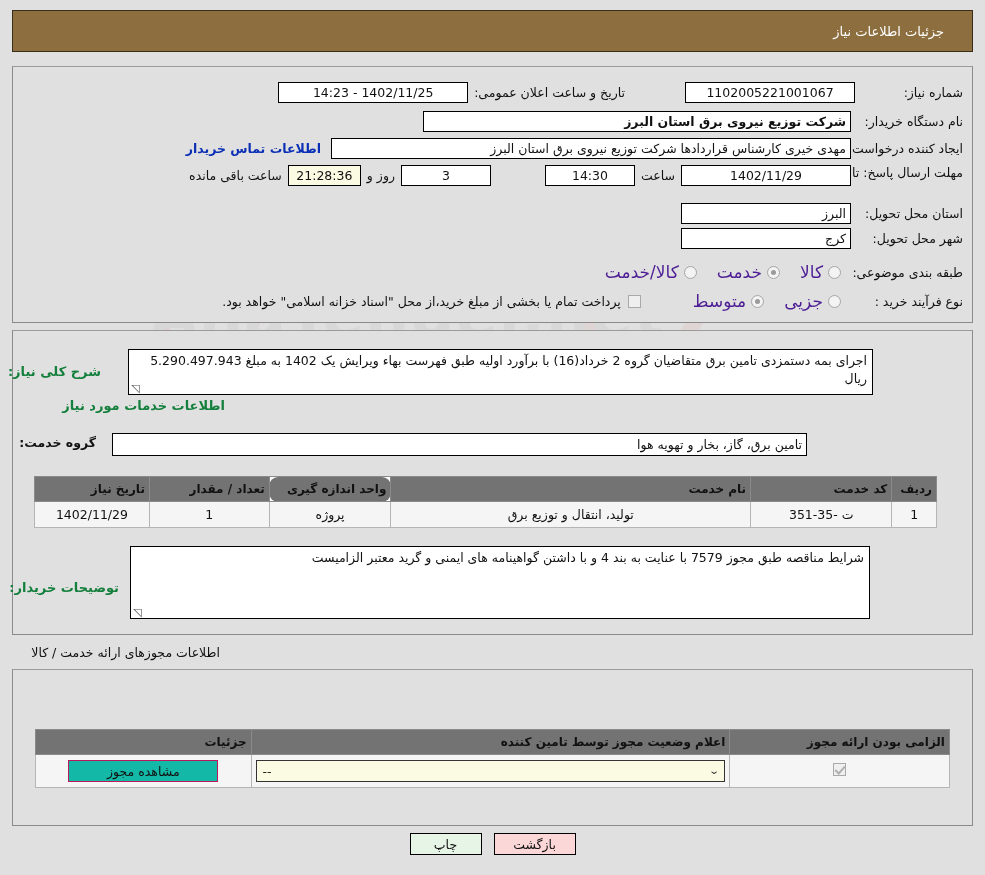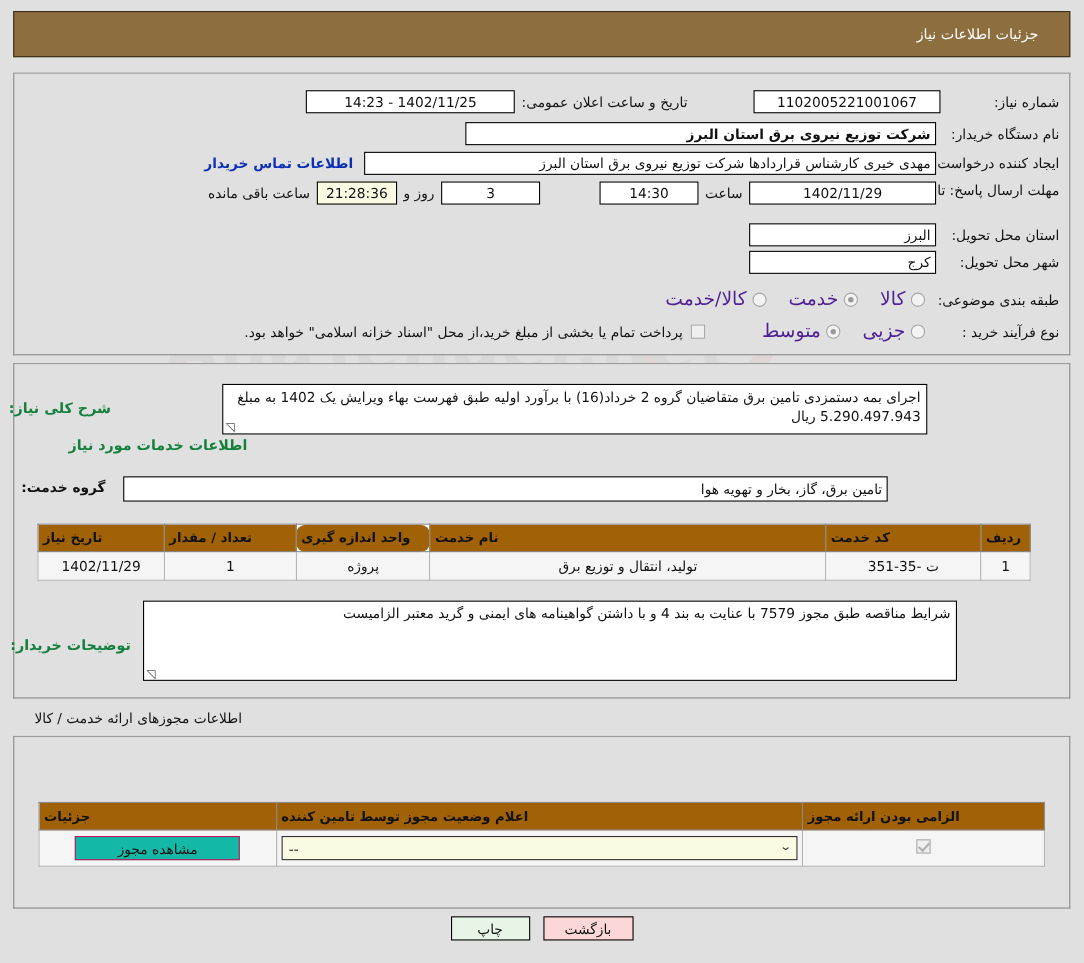--- a/index.html
+++ b/index.html
@@ -167,26 +167,26 @@
   }
 
   
   table.grid {
     border-collapse: collapse;
     font-size: 12.5px;
     color: #111;
     background: #fff;
   }
   table.grid th {
-    background: #a16207;
+    background: #737373;
     border: 1px solid #8a8a8a;
     font-weight: bold;
     font-size: 12px;
     padding: 5px 4px;
-    text-align: left;
+    text-align: right;
     color: #111;
   }
   table.grid td {
     background: #f5f5f5;
     border: 1px solid #b5b5b5;
     padding: 5px 4px;
     text-align: center;
     font-size: 12.5px;
   }
 
@@ -325,21 +325,21 @@
       <span class="radio on"></span>
       <span class="rlabel">متوسط</span>
     </span>
     <span class="chk" style="margin-right:32px;"></span>
     <span class="lbl" style="margin-right:7px;">پرداخت تمام یا بخشی از مبلغ خرید،از محل "اسناد خزانه اسلامی" خواهد بود.</span>
   </div>
 
   <div class="panel panel-b"></div>
 
   <div class="sec-title" style="top:364px; right:884px; z-index:4;">شرح کلی نیاز:</div>
-  <div class="ta" style="position:absolute; top:349px; right:142px; width:641px; height:46px; z-index:4;">
+  <div class="ta" style="position:absolute; top:349px; right:112px; width:745px; height:46px; z-index:4;">
     <span>اجرای بمه دستمزدی تامین برق متقاضیان گروه 2 خرداد(16) با برآورد اولیه طبق فهرست بهاء ویرایش یک 1402 به مبلغ 5.290.497.943 ریال</span>
     <span class="grip">◹</span>
   </div>
 
   <div class="sec-title" style="top:398px; right:760px; z-index:4;">اطلاعات خدمات مورد نیاز</div>
 
   <div class="row" style="top:435px; right:889px; z-index:4;">
     <span class="lbl lbl-bold">گروه خدمت:</span>
   </div>
   <div class="fld right" style="position:absolute; top:433px; right:178px; width:695px; height:23px; z-index:4;">تامین برق، گاز، بخار و تهویه هوا</div>

